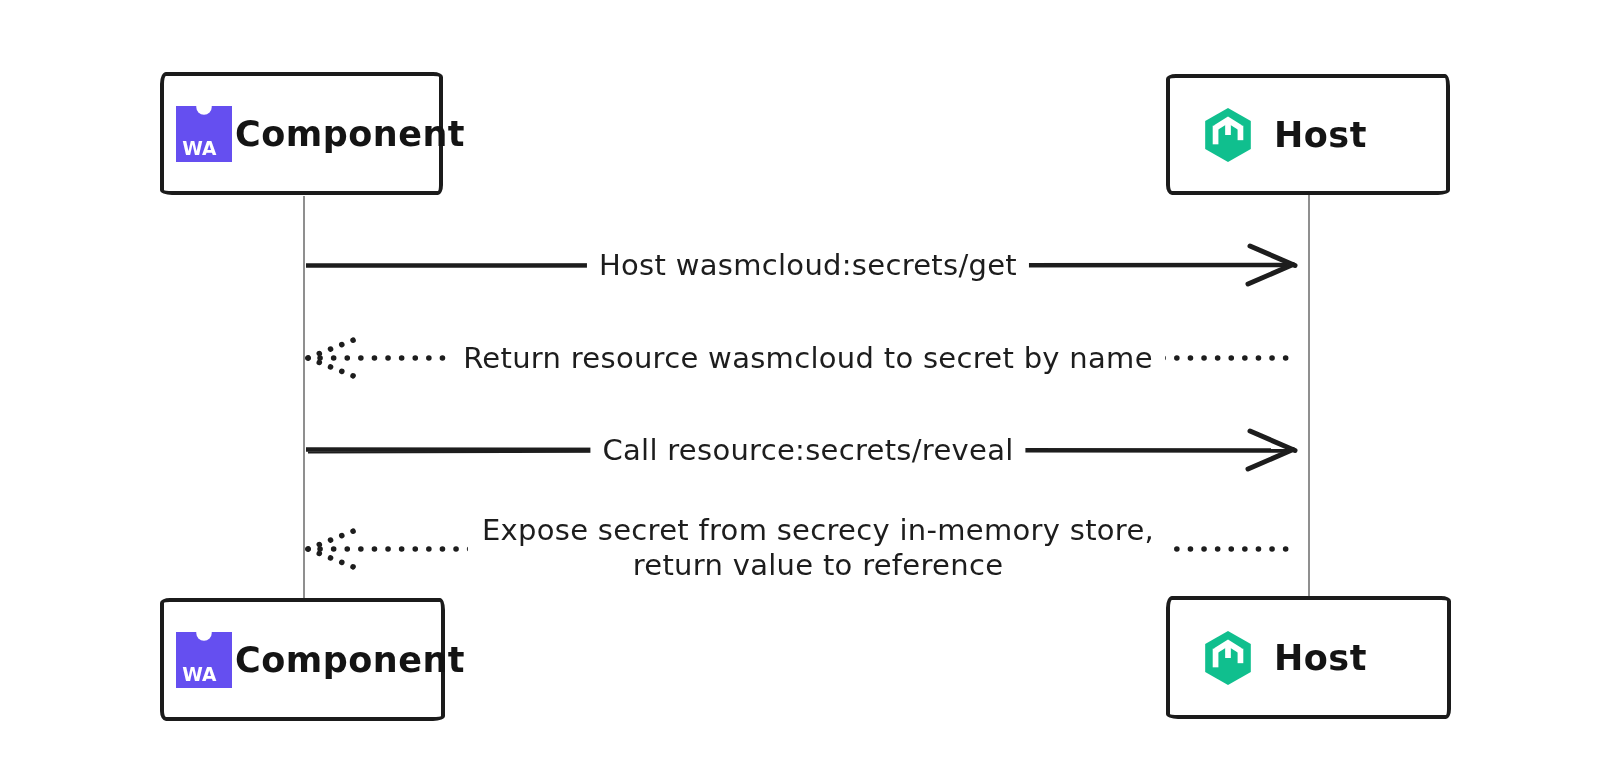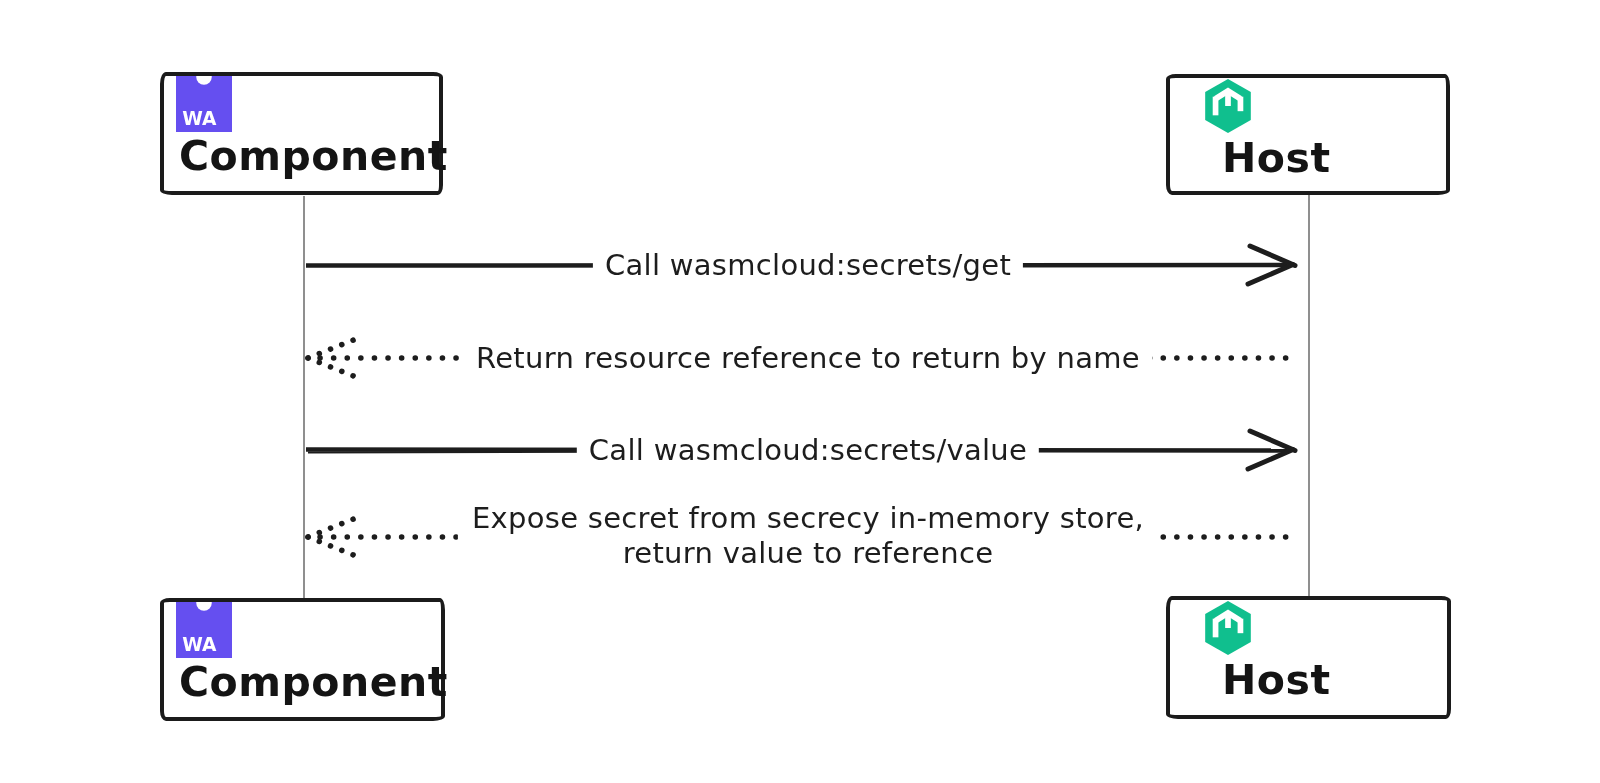--- a/index.html
+++ b/index.html
@@ -2,26 +2,26 @@
 <html><head>
 <meta charset="utf-8">
 <style>
   html,body{margin:0;padding:0;background:#fff;}
   #canvas{
     position:relative;width:1600px;height:783px;background:#ffffff;overflow:hidden;
     font-family:"DejaVu Sans","Liberation Sans",sans-serif;color:#1d1d1d;
   }
   .actor{
     position:absolute;background:#ffffff;border:4px solid #1b1b1b;
-    display:flex;align-items:flex-start;box-sizing:border-box;flex-direction:column;
+    display:flex;align-items:center;box-sizing:border-box;
   }
   .r1{border-radius:6px 10px 5px 12px / 12px 5px 10px 5px;}
   .r2{border-radius:10px 5px 12px 6px / 5px 12px 5px 10px;}
   .actor-label{
-    font-size:41px;font-weight:600;letter-spacing:0.5px;color:#141414;white-space:nowrap;
+    font-size:35px;font-weight:600;letter-spacing:0.5px;color:#141414;white-space:nowrap;
   }
   .icon-wa{width:56px;height:56px;flex:0 0 auto;}
   .icon-wc{width:52px;height:56px;flex:0 0 auto;}
   .pad-c{padding-left:12px;}
   .pad-h{padding-left:32px;}
   .gap-c{margin-left:3px;}
   .gap-h{margin-left:20px;}
   .lifeline{position:absolute;width:2px;background:#8f8f8f;}
   .msg{position:absolute;left:304px;width:1008px;}
   .msg svg{position:absolute;left:0;top:0;}
@@ -65,43 +65,43 @@
     </svg>
     <span class="actor-label gap-h">Host</span>
   </div>
 
   <div class="msg" style="top:231px;height:68px;">
     <svg width="1008" height="68" viewBox="0 0 1008 68">
       <path class="stroke" d="M2,34.5 L983,34" stroke-width="4.5"></path>
       <path class="stroke" d="M946,15 L991,34.5" stroke-width="5" stroke-linecap="round"></path>
       <path class="stroke" d="M944,53 L989,33.5" stroke-width="5" stroke-linecap="round"></path>
     </svg>
-    <div class="msg-label">Call wasmcloud:secrets/get</div>
+    <div class="msg-label">Host wasmcloud:secrets/get</div>
   </div>
 
   <div class="msg" style="top:324px;height:68px;">
     <svg width="1008" height="68" viewBox="0 0 1008 68">
       <path class="stroke" d="M16,34 L986,34" stroke-width="5.5" stroke-linecap="round" stroke-dasharray="0.1 13.5"></path>
       <path class="stroke" d="M4,34 L52,15" stroke-width="5.5" stroke-linecap="round" stroke-dasharray="0.1 12"></path>
       <path class="stroke" d="M4,34 L52,53" stroke-width="5.5" stroke-linecap="round" stroke-dasharray="0.1 12"></path>
     </svg>
-    <div class="msg-label">Return resource reference to return by name</div>
+    <div class="msg-label">Return resource wasmcloud to secret by name</div>
   </div>
 
   <div class="msg" style="top:416px;height:68px;">
     <svg width="1008" height="68" viewBox="0 0 1008 68">
       <path class="stroke" d="M2,33.5 L983,34.5" stroke-width="4.5"></path>
       <path class="stroke" d="M4,36.5 L400,35.5" stroke-width="2"></path>
       <path class="stroke" d="M946,15 L991,34.5" stroke-width="5" stroke-linecap="round"></path>
       <path class="stroke" d="M944,53 L989,33.5" stroke-width="5" stroke-linecap="round"></path>
     </svg>
-    <div class="msg-label">Call wasmcloud:secrets/value</div>
+    <div class="msg-label">Call resource:secrets/reveal</div>
   </div>
 
-  <div class="msg" style="top:500px;height:86px;">
+  <div class="msg" style="top:512px;height:86px;padding-left:20px;">
     <svg width="1008" height="86" viewBox="0 0 1008 86">
       <path class="stroke" d="M16,37 L986,37" stroke-width="5.5" stroke-linecap="round" stroke-dasharray="0.1 13.5"></path>
       <path class="stroke" d="M4,37 L52,18" stroke-width="5.5" stroke-linecap="round" stroke-dasharray="0.1 12"></path>
       <path class="stroke" d="M4,37 L52,56" stroke-width="5.5" stroke-linecap="round" stroke-dasharray="0.1 12"></path>
     </svg>
     <div class="msg-label-block">
       <div>Expose secret from secrecy in-memory store,</div>
       <div>return value to reference</div>
     </div>
   </div>

